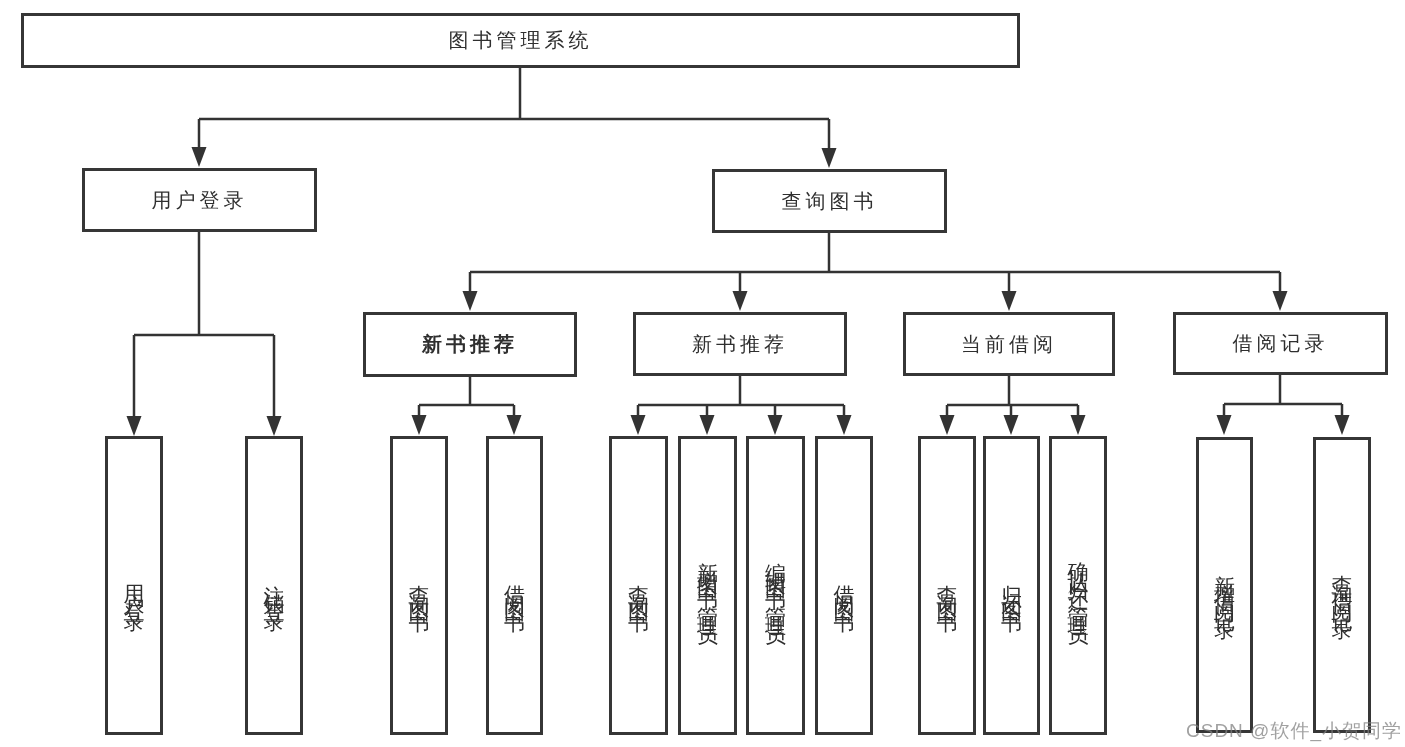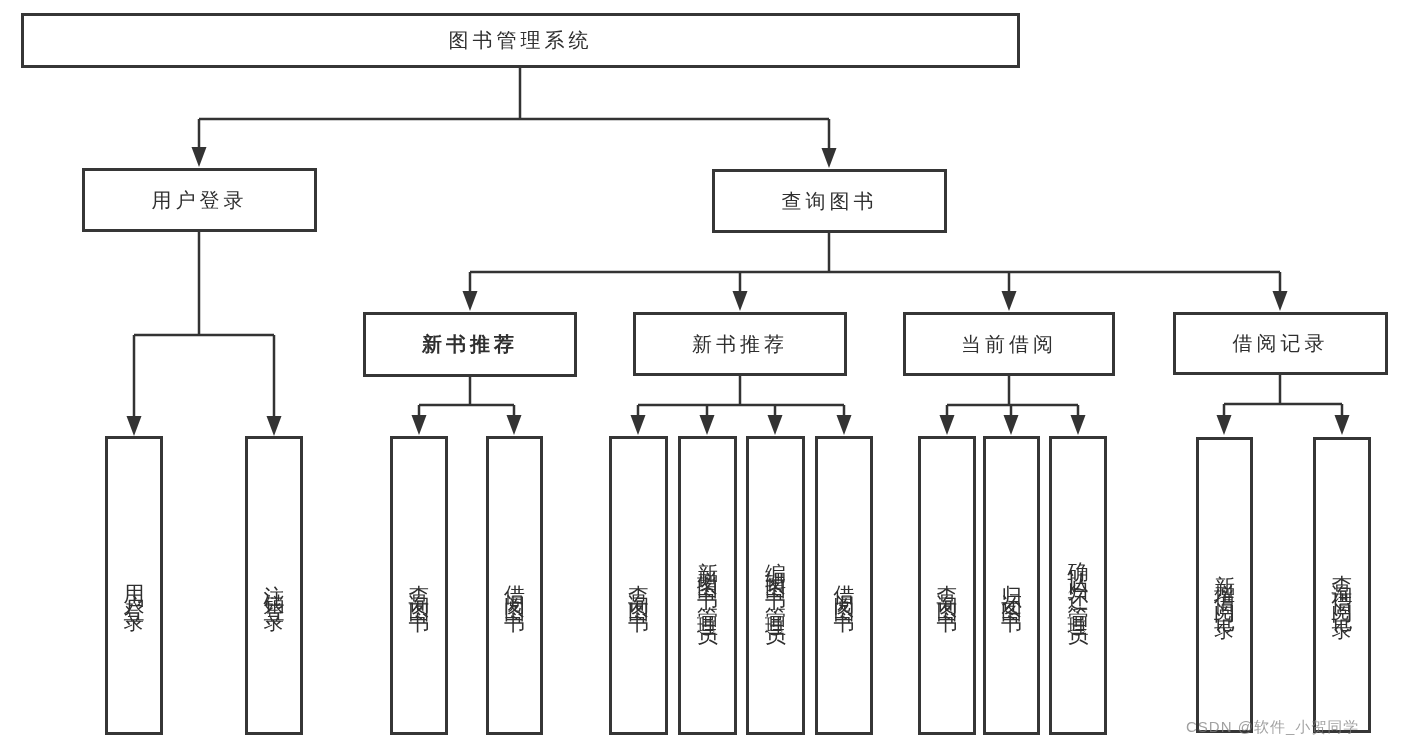--- a/index.html
+++ b/index.html
@@ -30,21 +30,21 @@
     writing-mode: vertical-rl;
     text-orientation: mixed;
     font-size: 21px;
     letter-spacing: 9px;
     white-space: normal;
   }
   .watermark {
     position: absolute;
     left: 1186px;
     top: 718px;
-    font-size: 15px;
+    font-size: 19px;
     letter-spacing: 1px;
     color: rgba(130,130,130,0.75);
     z-index: 5;
     white-space: nowrap;
     text-align: center;
   }
 </style>
 </head>
 <body>
 

